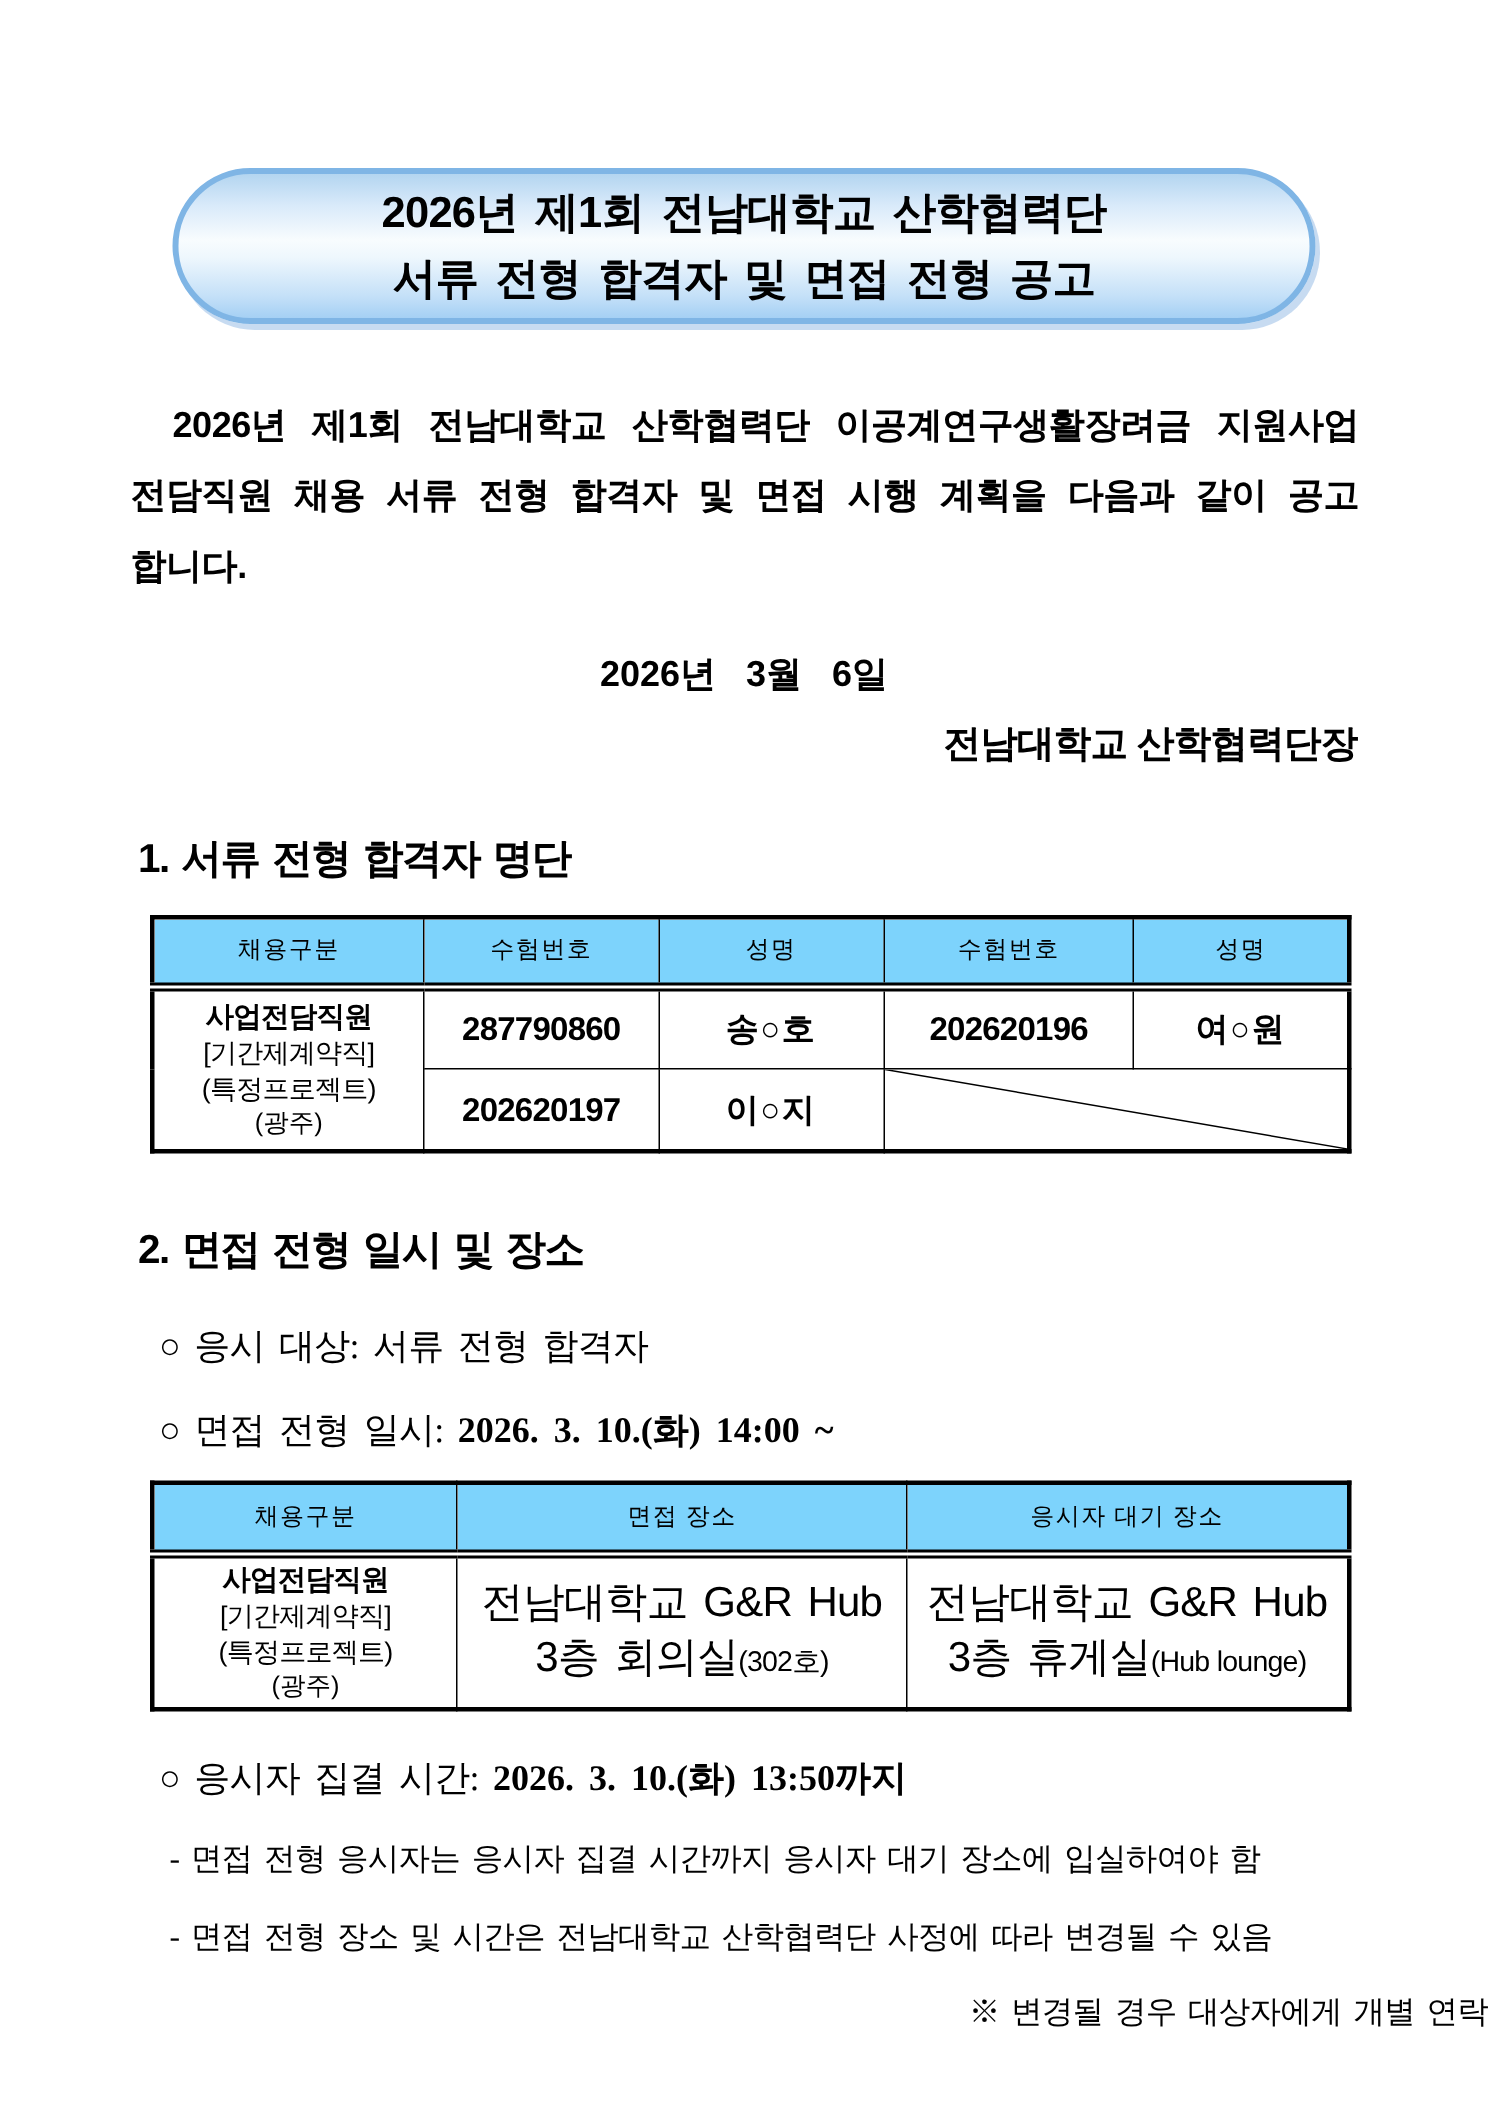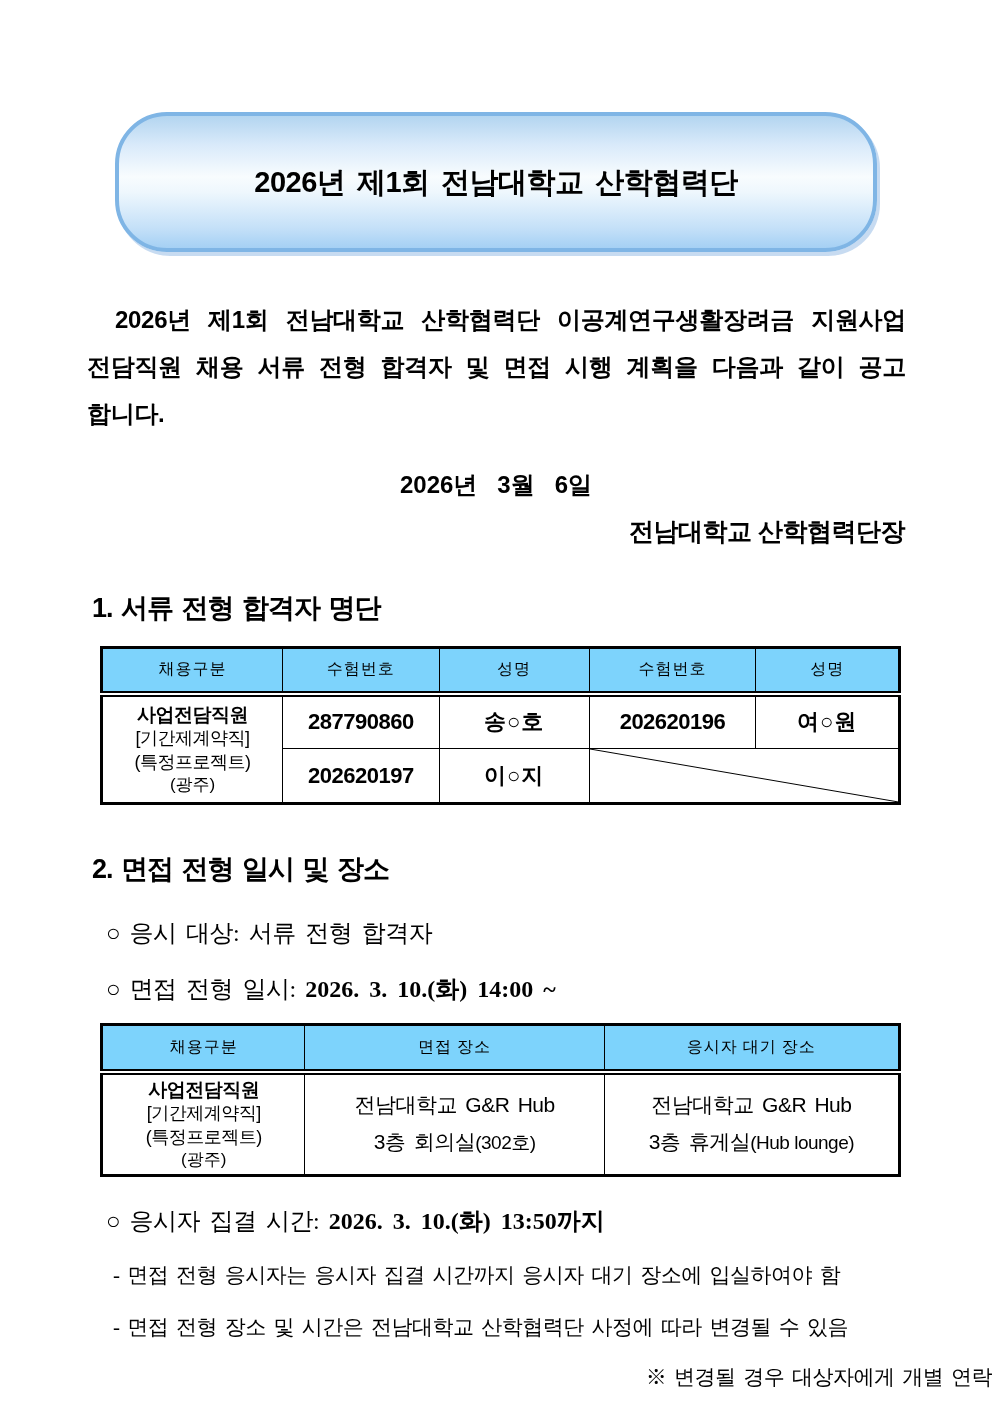--- a/index.html
+++ b/index.html
@@ -7,21 +7,21 @@
   body {
     width: 992px; height: 1403px;
     font-family: "Liberation Sans", sans-serif;
     color: #000;
     overflow: hidden;
   }
   .page { width: 992px; height: 1403px; position: relative; background: #fff; }
 
   
   .title-box {
-    width: 762px; height: 140px;
+    width: 762px; height: 104px;
     margin: 112px auto 0 auto;
     border: 4px solid #7fb5e5;
     border-radius: 52px;
     background: linear-gradient(180deg, #b3d5f0 0%, #d9eafa 22%, #f8fcfe 46%, #eef7fd 58%, #c4e0f8 85%, #a5d0f4 100%);
     box-shadow: 3px 4px 0 rgba(130, 175, 225, 0.45);
     display: flex; flex-direction: column; justify-content: center; align-items: center;
     text-align: center;
   }
   .title-box .t-line {
     font-size: 29px; font-weight: 800; line-height: 44px;
@@ -93,21 +93,21 @@
   .cat-l2, .cat-l3 { font-size: 18px; font-weight: 400; letter-spacing: -0.5px; }
   .cat-l4 { font-size: 17px; font-weight: 400; }
 
   .exam-no { font-size: 22px; font-weight: 700; letter-spacing: -0.5px; }
   .person-name { font-size: 22px; font-weight: 700; letter-spacing: 1px; }
 
   .slash-cell { position: relative; padding: 0; }
   .slash-cell svg { position: absolute; inset: 0; width: 100%; height: 100%; display: block; }
 
   .place-cell { line-height: 37px; font-weight: 400; }
-  .place-main { font-size: 21px; letter-spacing: -0.5px; word-spacing: 3px; }
+  .place-main { font-size: 28px; letter-spacing: -0.5px; word-spacing: 3px; }
   .place-paren { font-size: 19px; letter-spacing: -0.5px; }
 
   
   .bullet {
     font-family: "Liberation Serif", serif;
     font-size: 24px; font-weight: 400;
     margin-left: 106px;
     letter-spacing: -0.5px; word-spacing: 4px;
   }
   .bullet .bold-part { font-weight: 700; letter-spacing: 0; }
@@ -128,20 +128,21 @@
     letter-spacing: -0.5px; word-spacing: 3px; text-align: right;
   }
 </style>
 </head>
 <body>
 
 <div class="page">
 
   <div class="title-box">
     <div class="t-line">2026년 제1회 전남대학교 산학협력단</div>
+    <div class="t-line">서류 전형 합격자 및 면접 전형 공고</div>
   </div>
 
   <p class="intro">2026년 제1회 전남대학교 산학협력단 이공계연구생활장려금 지원사업 전담직원 채용 서류 전형 합격자 및 면접 시행 계획을 다음과 같이 공고 합니다.</p>
 
   <div class="issue-date">2026년   3월   6일</div>
   <div class="issuer">전남대학교 산학협력단장</div>
 
   <div class="sec-heading sec1-heading">1. 서류 전형 합격자 명단</div>
 
   <table class="doc-table t1">

